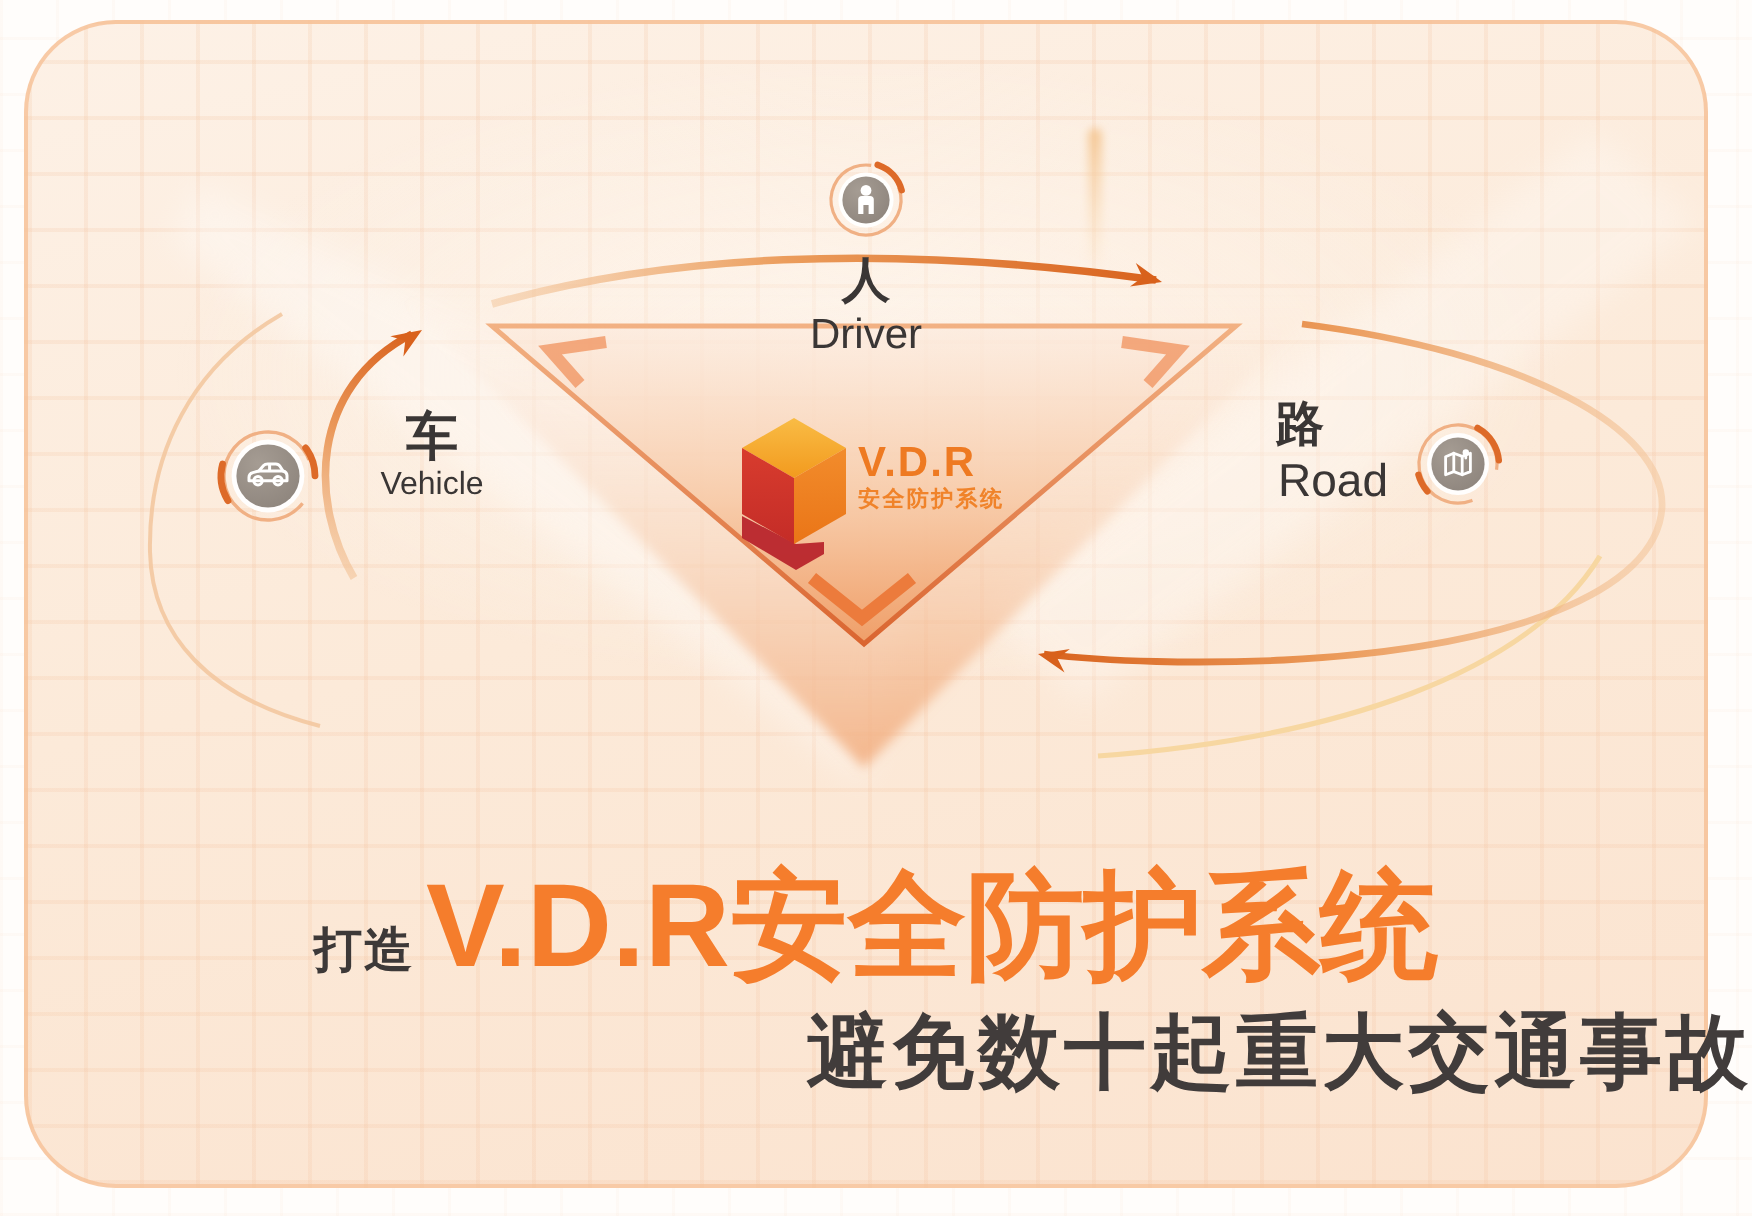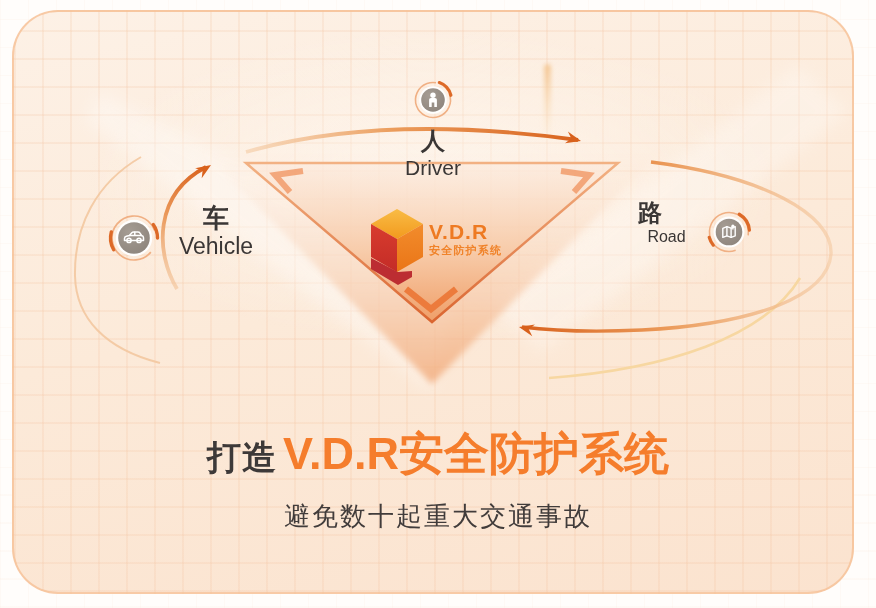--- a/index.html
+++ b/index.html
@@ -23,31 +23,31 @@
   }
   .deco{position:absolute;left:0;top:0;width:876px;height:608px;}
   .node-label{position:absolute;transform:translateX(-50%);text-align:center;line-height:1;white-space:nowrap;}
   .node-label .zh{display:block;font-weight:700;color:#3a3635;}
   .node-label .en{display:block;font-weight:400;color:#3a3635;margin-top:4px;}
   .lbl-driver{left:433px;top:129px;}
   .lbl-driver .zh{font-size:24px;}
   .lbl-driver .en{font-size:21px;}
   .lbl-vehicle{left:216px;top:205px;}
   .lbl-vehicle .zh{font-size:26px;}
-  .lbl-vehicle .en{font-size:23px;}
+  .lbl-vehicle .en{font-size:16px;}
   .lbl-road{left:650px;top:201px;}
   .lbl-road .zh{font-size:24px;}
-  .lbl-road .en{font-size:16px;margin-left:33px;}
+  .lbl-road .en{font-size:23px;margin-left:33px;}
   .logo-text{position:absolute;left:429px;top:221px;line-height:1;white-space:nowrap;}
   .logo-text .mark{font-size:21px;font-weight:800;color:#ee7a22;letter-spacing:1px;}
   .logo-text .sub{font-size:11px;font-weight:700;color:#f0832a;letter-spacing:1.2px;margin-top:4px;font-family:Liberation Mono, monospace;}
   .headline{position:absolute;left:0;right:0;top:424px;display:flex;justify-content:center;align-items:baseline;white-space:nowrap;}
-  .headline .prefix{font-size:34px;font-weight:700;color:#3d3938;margin-right:6px;letter-spacing:1px;}
-  .headline .highlight{font-size:45px;font-weight:800;color:#f57d2c;letter-spacing:0;}
-  .subheadline{position:absolute;left:0;right:0;top:499px;text-align:center;font-size:26px;font-weight:400;color:#413c3b;letter-spacing:2px;white-space:nowrap;}
+  .headline .prefix{font-size:24px;font-weight:700;color:#3d3938;margin-right:6px;letter-spacing:1px;}
+  .headline .highlight{font-size:59px;font-weight:800;color:#f57d2c;letter-spacing:0;}
+  .subheadline{position:absolute;left:0;right:0;top:499px;text-align:right;font-size:41px;font-weight:700;color:#413c3b;letter-spacing:2px;white-space:nowrap;}
 </style>
 </head>
 <body>
 
 <div class="stage">
   <div class="card"></div>
 
   <svg class="deco" viewBox="0 0 876 608">
     <defs>
       <linearGradient id="glowGrad" x1="0" y1="0" x2="0" y2="1">

